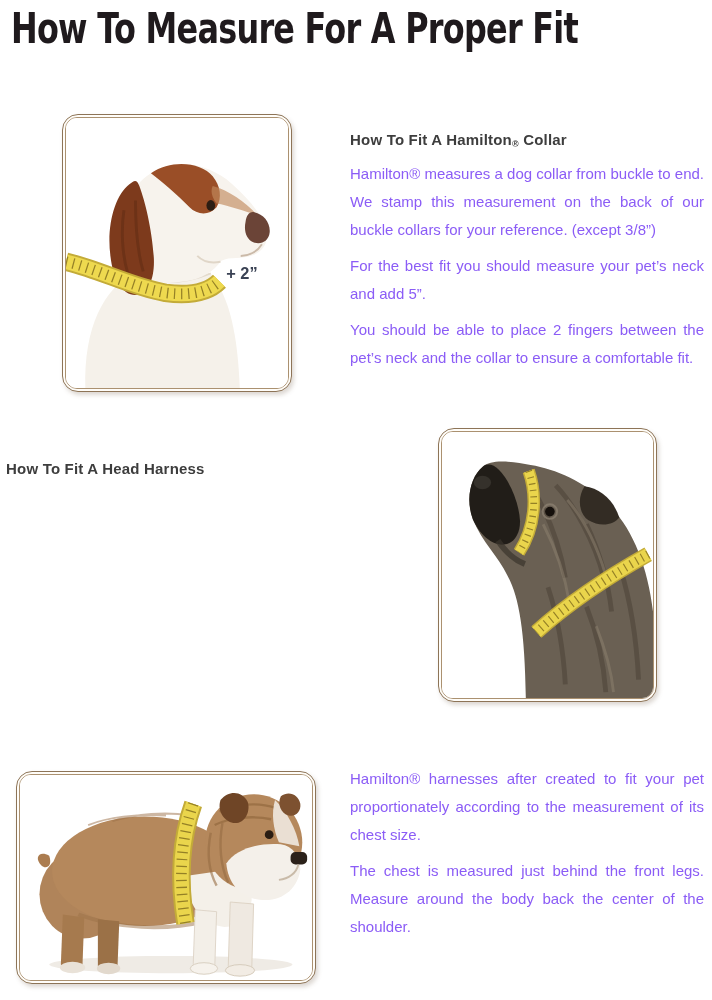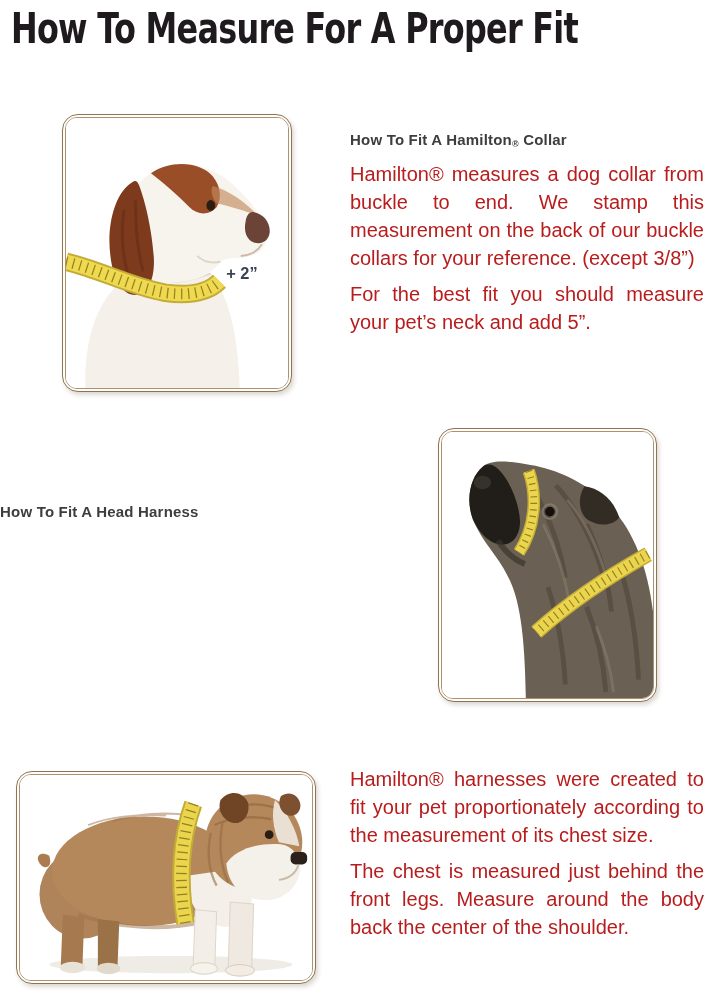--- a/index.html
+++ b/index.html
@@ -48,31 +48,31 @@
   .textcol{position:absolute;}
   .sec-heading{
     font-size:15px;
     font-weight:bold;
     color:#3d3d3d;
     letter-spacing:0.2px;
     margin:0 0 11px 0;
   }
   .sec-heading .reg{font-size:9px;vertical-align:-2px;}
   .body-p{
-    font-size:20px;
+    font-size:15px;
     line-height:28px;
-    color:#b91c1c;
+    color:#8b5cf6;
     text-align:justify;
     margin:0 0 8px 0;
   }
   .f1{left:62px;top:114px;width:230px;height:278px;}
   .f2{left:438px;top:428px;width:219px;height:274px;}
   .f3{left:16px;top:771px;width:300px;height:213px;}
   .t1{left:350px;top:98px;width:354px;margin-top:33px;}
-  .t2{left:0;top:460px;width:381px;margin-top:43px;}
+  .t2{left:6px;top:460px;width:381px;}
   .t3{left:350px;top:765px;width:354px;}
 </style>
 </head>
 <body>
 
 <div id="page">
 
   <h1 class="page-title">How To Measure For A Proper Fit</h1>
 
   <div class="frame f1">
@@ -99,20 +99,21 @@
         </g>
         <text x="166" y="166" font-family="Liberation Sans, sans-serif" font-size="17" font-weight="bold" fill="#3a4254">+ 2”</text>
       </svg>
     </div>
   </div>
 
   <div class="textcol t1">
     <h3 class="sec-heading"><span>How To Fit A Hamilton</span><span class="reg">®</span><span> Collar</span></h3>
     <p class="body-p">Hamilton® measures a dog collar from buckle to end.  We stamp this measurement on the back of our buckle collars for your reference. (except 3/8”)</p>
     <p class="body-p">For the best fit you should measure your pet’s neck and add 5”.</p>
+    <p class="body-p">You should be able to place 2 fingers between the pet’s neck and the collar to ensure a comfortable fit.</p>
   </div>
 
   <div class="textcol t2">
     <h3 class="sec-heading">How To Fit A Head Harness</h3>
   </div>
 
   <div class="frame f2">
     <div class="frame-inner">
       <svg viewBox="0 0 219 274" preserveAspectRatio="none" aria-label="Dog with measuring tape around muzzle and neck">
         <rect x="0" y="0" width="219" height="274" fill="#ffffff"></rect>
@@ -175,17 +176,17 @@
         <g>
           <path d="M178,30 C166,64 162,105 170,154" stroke="#c3ab38" stroke-width="19" fill="none"></path>
           <path d="M178,30 C166,64 162,105 170,154" stroke="#ead54c" stroke-width="15" fill="none"></path>
           <path d="M178,30 C166,64 162,105 170,154" stroke="#857120" stroke-width="11" fill="none" stroke-dasharray="1.3,6" opacity="0.85"></path>
         </g>
       </svg>
     </div>
   </div>
 
   <div class="textcol t3">
-    <p class="body-p">Hamilton® harnesses were created to fit your pet proportionately according to the measurement of its chest size.</p>
+    <p class="body-p">Hamilton® harnesses after created to fit your pet proportionately according to the measurement of its chest size.</p>
     <p class="body-p">The chest is measured just behind the front legs. Measure around the body back the center of the shoulder.</p>
   </div>
 
 </div>
 
 </body></html>

